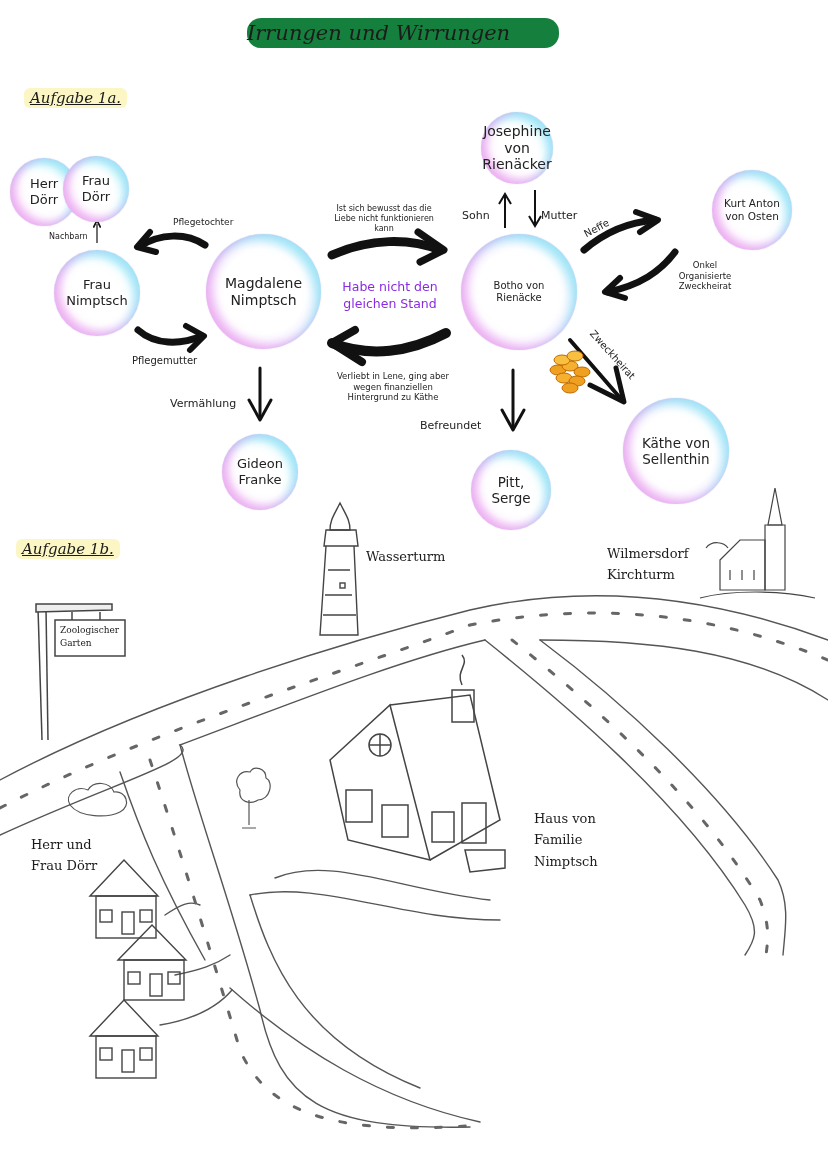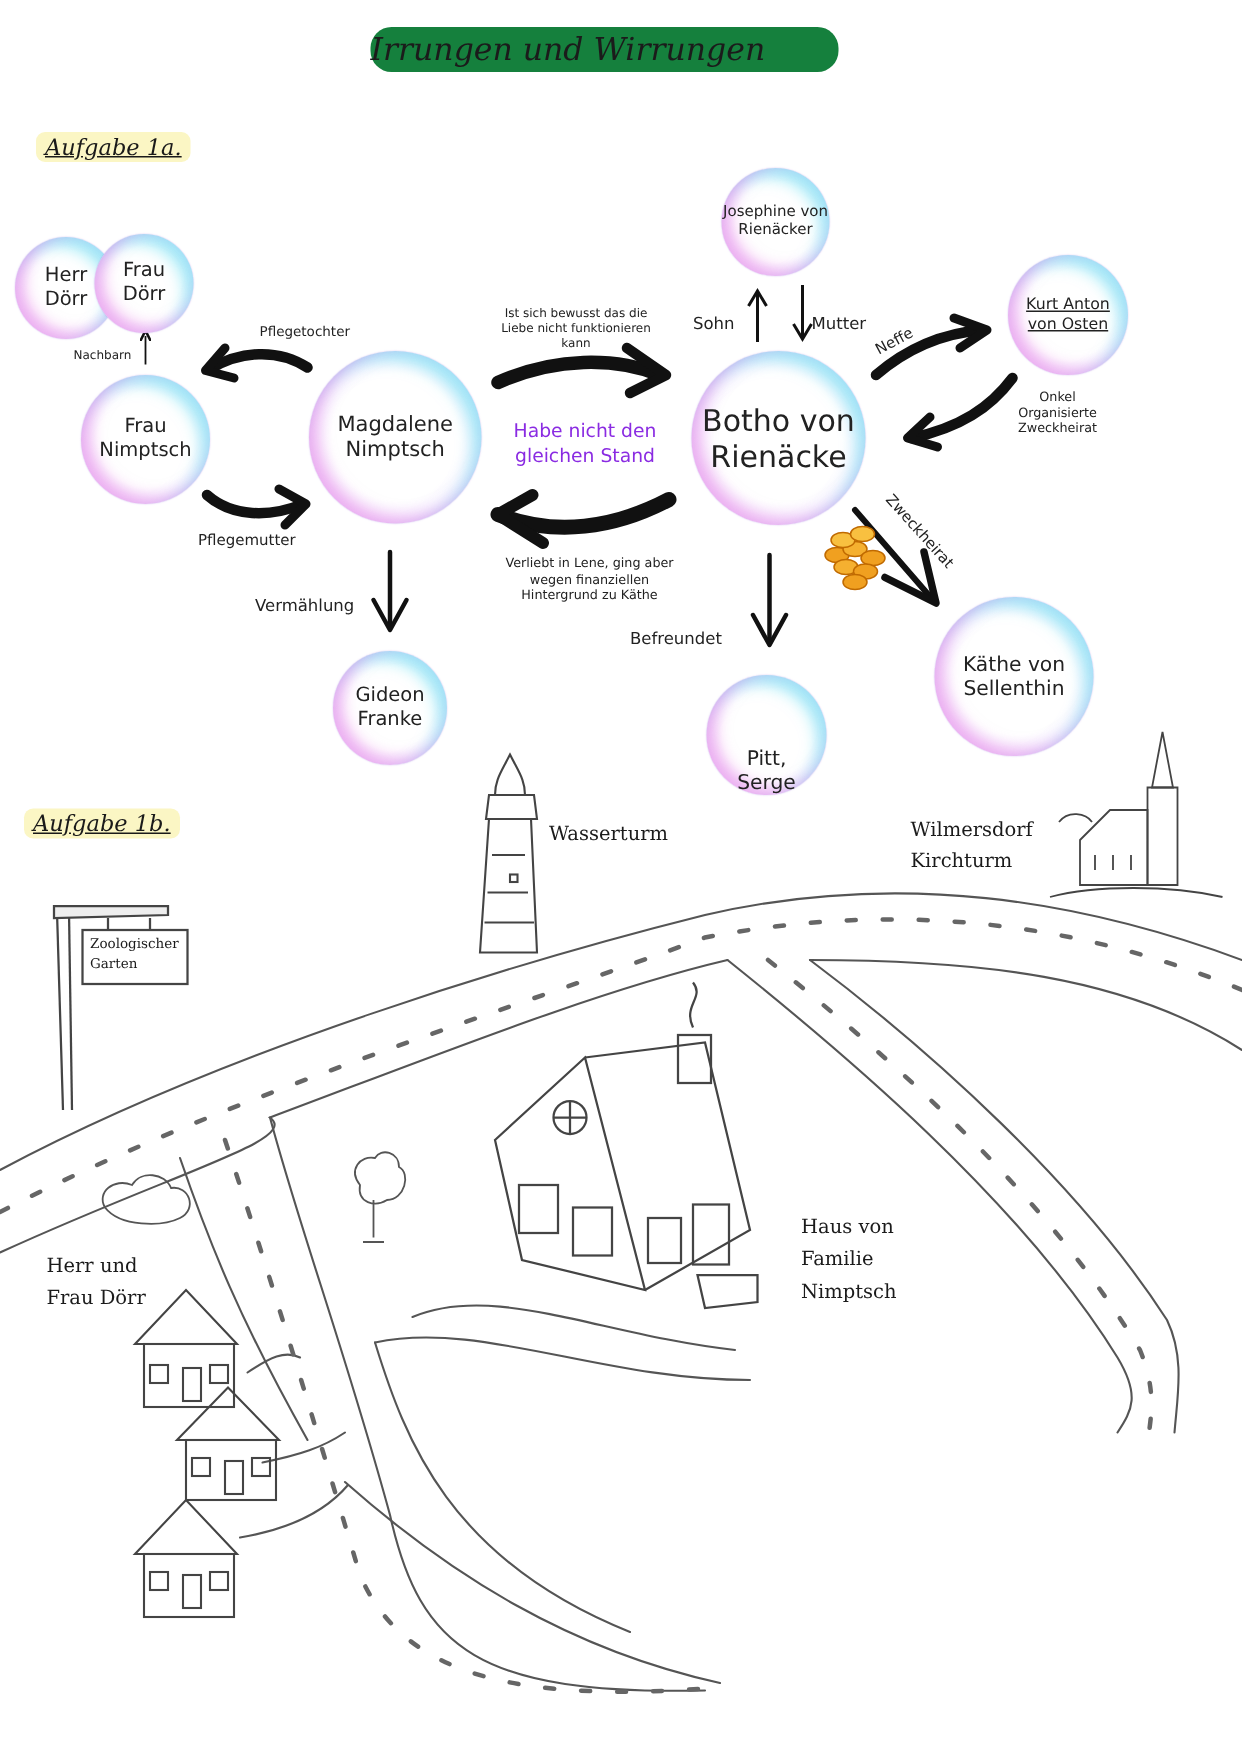--- a/index.html
+++ b/index.html
@@ -109,45 +109,45 @@
       <span>Magdalene</span>
       <span>Nimptsch</span>
     </div>
 </div>
 <div class="bubble" style="left:222px; top:434px; width:76px; height:76px; font-size:13px;">
   <div>
       <span>Gideon</span>
       <span>Franke</span>
     </div>
 </div>
-<div class="bubble" style="left:481px; top:112px; width:72px; height:72px; font-size:10px;align-items:center;">
+<div class="bubble" style="left:481px; top:112px; width:72px; height:72px; font-size:14px;align-items:center;">
   <div>
       <span>Josephine von</span>
       <span>Rienäcker</span>
     </div>
 </div>
-<div class="bubble" style="left:461px; top:234px; width:116px; height:116px; font-size:20px;">
+<div class="bubble" style="left:461px; top:234px; width:116px; height:116px; font-size:10px;">
   <div>
       <span>Botho von</span>
       <span>Rienäcke</span>
     </div>
 </div>
-<div class="bubble" style="left:672px; top:170px; width:80px; height:80px; font-size:10.5px;text-decoration:underline;">
+<div class="bubble" style="left:712px; top:170px; width:80px; height:80px; font-size:10.5px;">
   <div>
       <span>Kurt Anton</span>
       <span>von Osten</span>
     </div>
 </div>
 <div class="bubble" style="left:623px; top:398px; width:106px; height:106px; font-size:13.5px;">
   <div>
       <span>Käthe von</span>
       <span>Sellenthin</span>
     </div>
 </div>
-<div class="bubble" style="left:471px; top:450px; width:80px; height:80px; font-size:13.5px;align-items:flex-end;">
+<div class="bubble" style="left:471px; top:450px; width:80px; height:80px; font-size:13.5px;">
   <div>
       <span>Pitt,</span>
       <span>Serge</span>
     </div>
 </div>
 
 <div class="lbl" style="left:49px; top:232px; font-size:8px;">Nachbarn</div>
 <div class="lbl" style="left:145px; top:217px;padding-left:28px;">Pflegetochter</div>
 <div class="lbl lbl-md" style="left:132px; top:355px; font-size:10px;">Pflegemutter</div>
 <div class="lbl lbl-md" style="left:170px; top:397px;">Vermählung</div>

